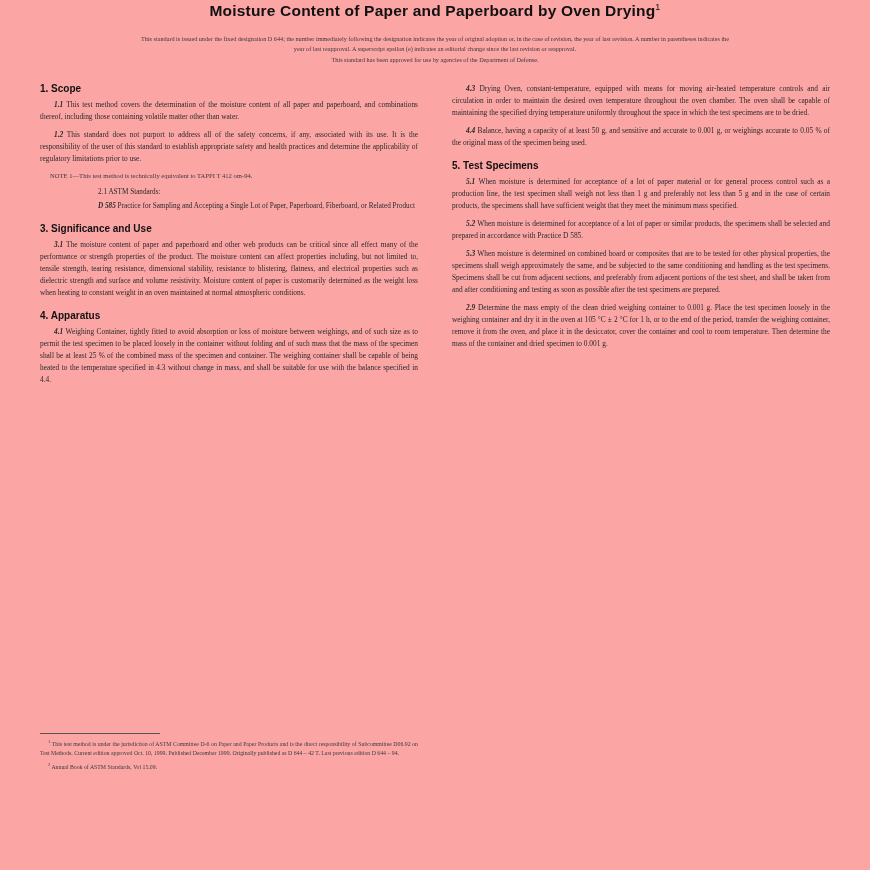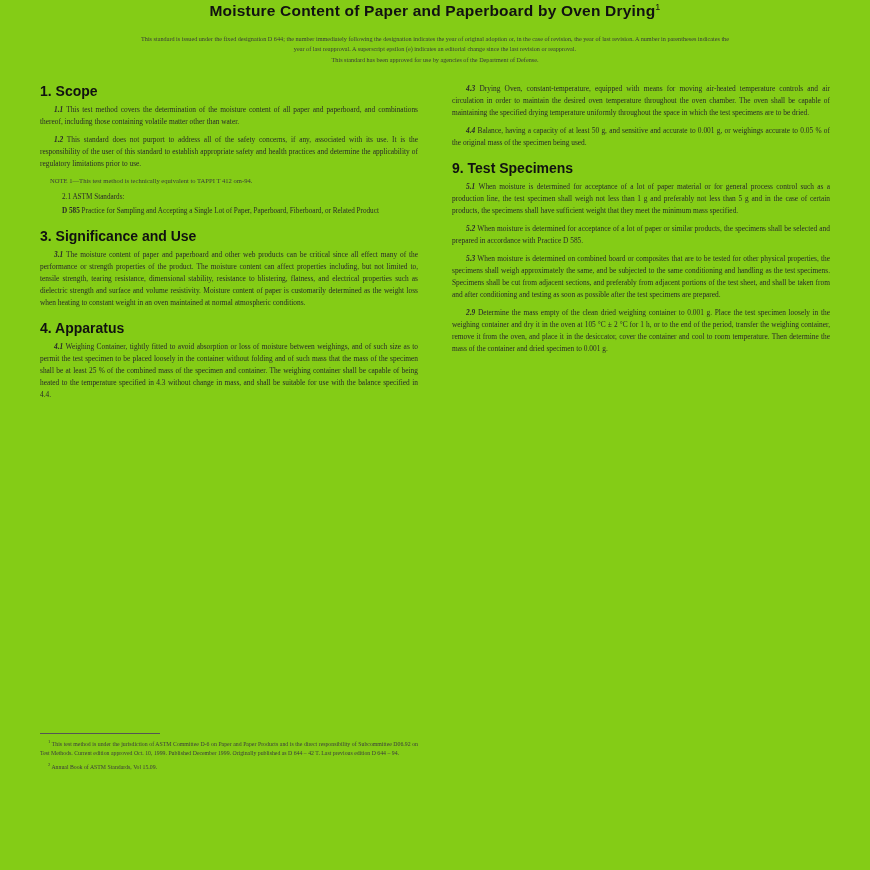--- a/index.html
+++ b/index.html
@@ -11,21 +11,21 @@
     width: 870px;
     height: 870px;
     overflow: hidden;
     font-family: "Liberation Serif", serif;
     color: #1d1d1d;
   }
   .page {
     position: relative;
     width: 870px;
     height: 870px;
-    background: #84cc16;
+    background: #fca5a5;
     box-sizing: border-box;
     padding: 0 40px;
   }
   
   .doc-title {
     text-align: center;
     font-family: "Liberation Sans", sans-serif;
     font-weight: bold;
     font-size: 15.5px;
     letter-spacing: .2px;
@@ -57,21 +57,21 @@
     margin-top: 18px;
     height: 700px;
   }
   .col {
     width: 378px;
     position: relative;
   }
   h2.sec {
     font-family: "Liberation Sans", sans-serif;
     font-weight: bold;
-    font-size: 14px;
+    font-size: 10px;
     margin: 11px 0 5px 0;
     color: #111;
   }
   h2.sec:first-child { margin-top: 0; }
   p.para {
     margin: 0 0 6px 0;
     font-size: 7.4px;
     line-height: 1.62;
     text-align: justify;
     text-indent: 14px;
@@ -94,22 +94,23 @@
     margin: 0 0 6px 0;
     padding: 0 0 0 22px;
     font-size: 7.2px;
     line-height: 1.6;
     color: #2a2a2a;
   }
   ul.reflist li {
     margin-bottom: 2px;
     text-indent: -10px;
     padding-left: 10px;
-  }
-  ul.reflist li .rnum { font-weight: bold; }
+    margin-left: 36px;
+  }
+  ul.reflist li .rnum { font-weight: bold; font-style: italic; }
 
   
   .footnotes {
     position: absolute;
     bottom: 6px;
     left: 0;
     width: 378px;
   }
   .fn-rule {
     width: 120px;
@@ -188,21 +189,21 @@
 
       <p class="para">
         <span class="num">4.3</span>
         <span>Drying Oven, constant-temperature, equipped with means for moving air-heated temperature controls and air circulation in order to maintain the desired oven temperature throughout the oven chamber. The oven shall be capable of maintaining the specified drying temperature uniformly throughout the space in which the test specimens are to be dried.</span>
       </p>
       <p class="para">
         <span class="num">4.4</span>
         <span>Balance, having a capacity of at least 50 g, and sensitive and accurate to 0.001 g, or weighings accurate to 0.05 % of the original mass of the specimen being used.</span>
       </p>
 
-      <h2 class="sec">9. Test Specimens</h2>
+      <h2 class="sec">5. Test Specimens</h2>
       <p class="para">
         <span class="num">5.1</span>
         <span>When moisture is determined for acceptance of a lot of paper material or for general process control such as a production line, the test specimen shall weigh not less than 1 g and preferably not less than 5 g and in the case of certain products, the specimens shall have sufficient weight that they meet the minimum mass specified.</span>
       </p>
       <p class="para">
         <span class="num">5.2</span>
         <span>When moisture is determined for acceptance of a lot of paper or similar products, the specimens shall be selected and prepared in accordance with Practice D 585.</span>
       </p>
       <p class="para">
         <span class="num">5.3</span>

